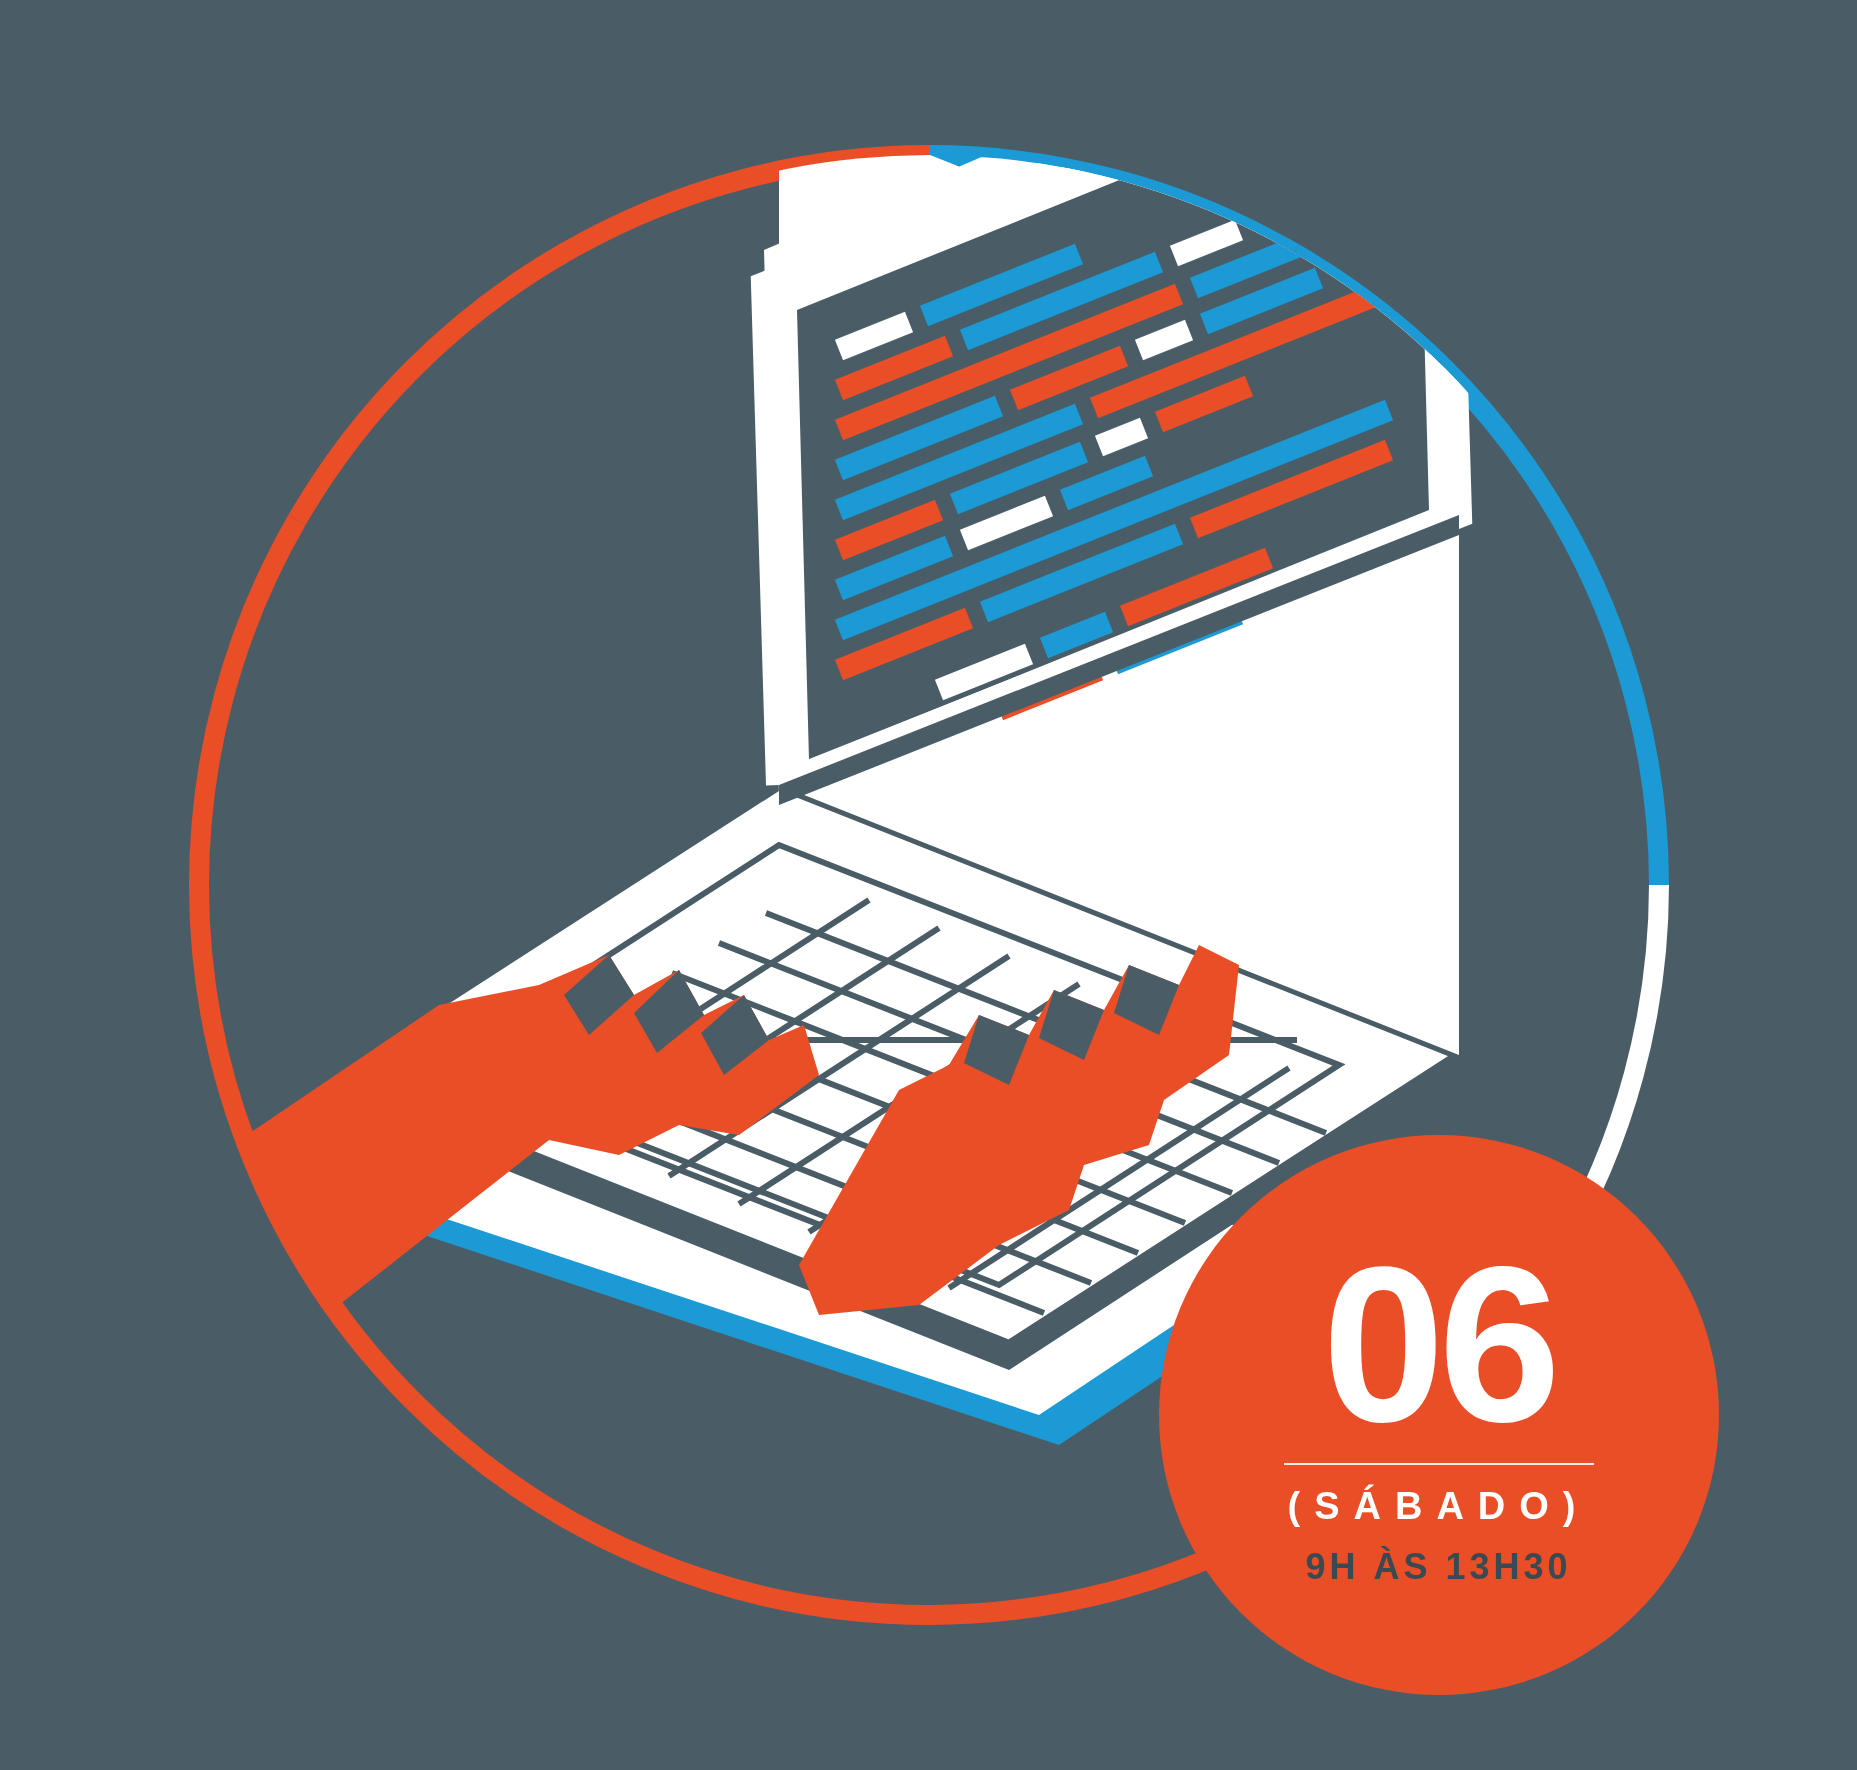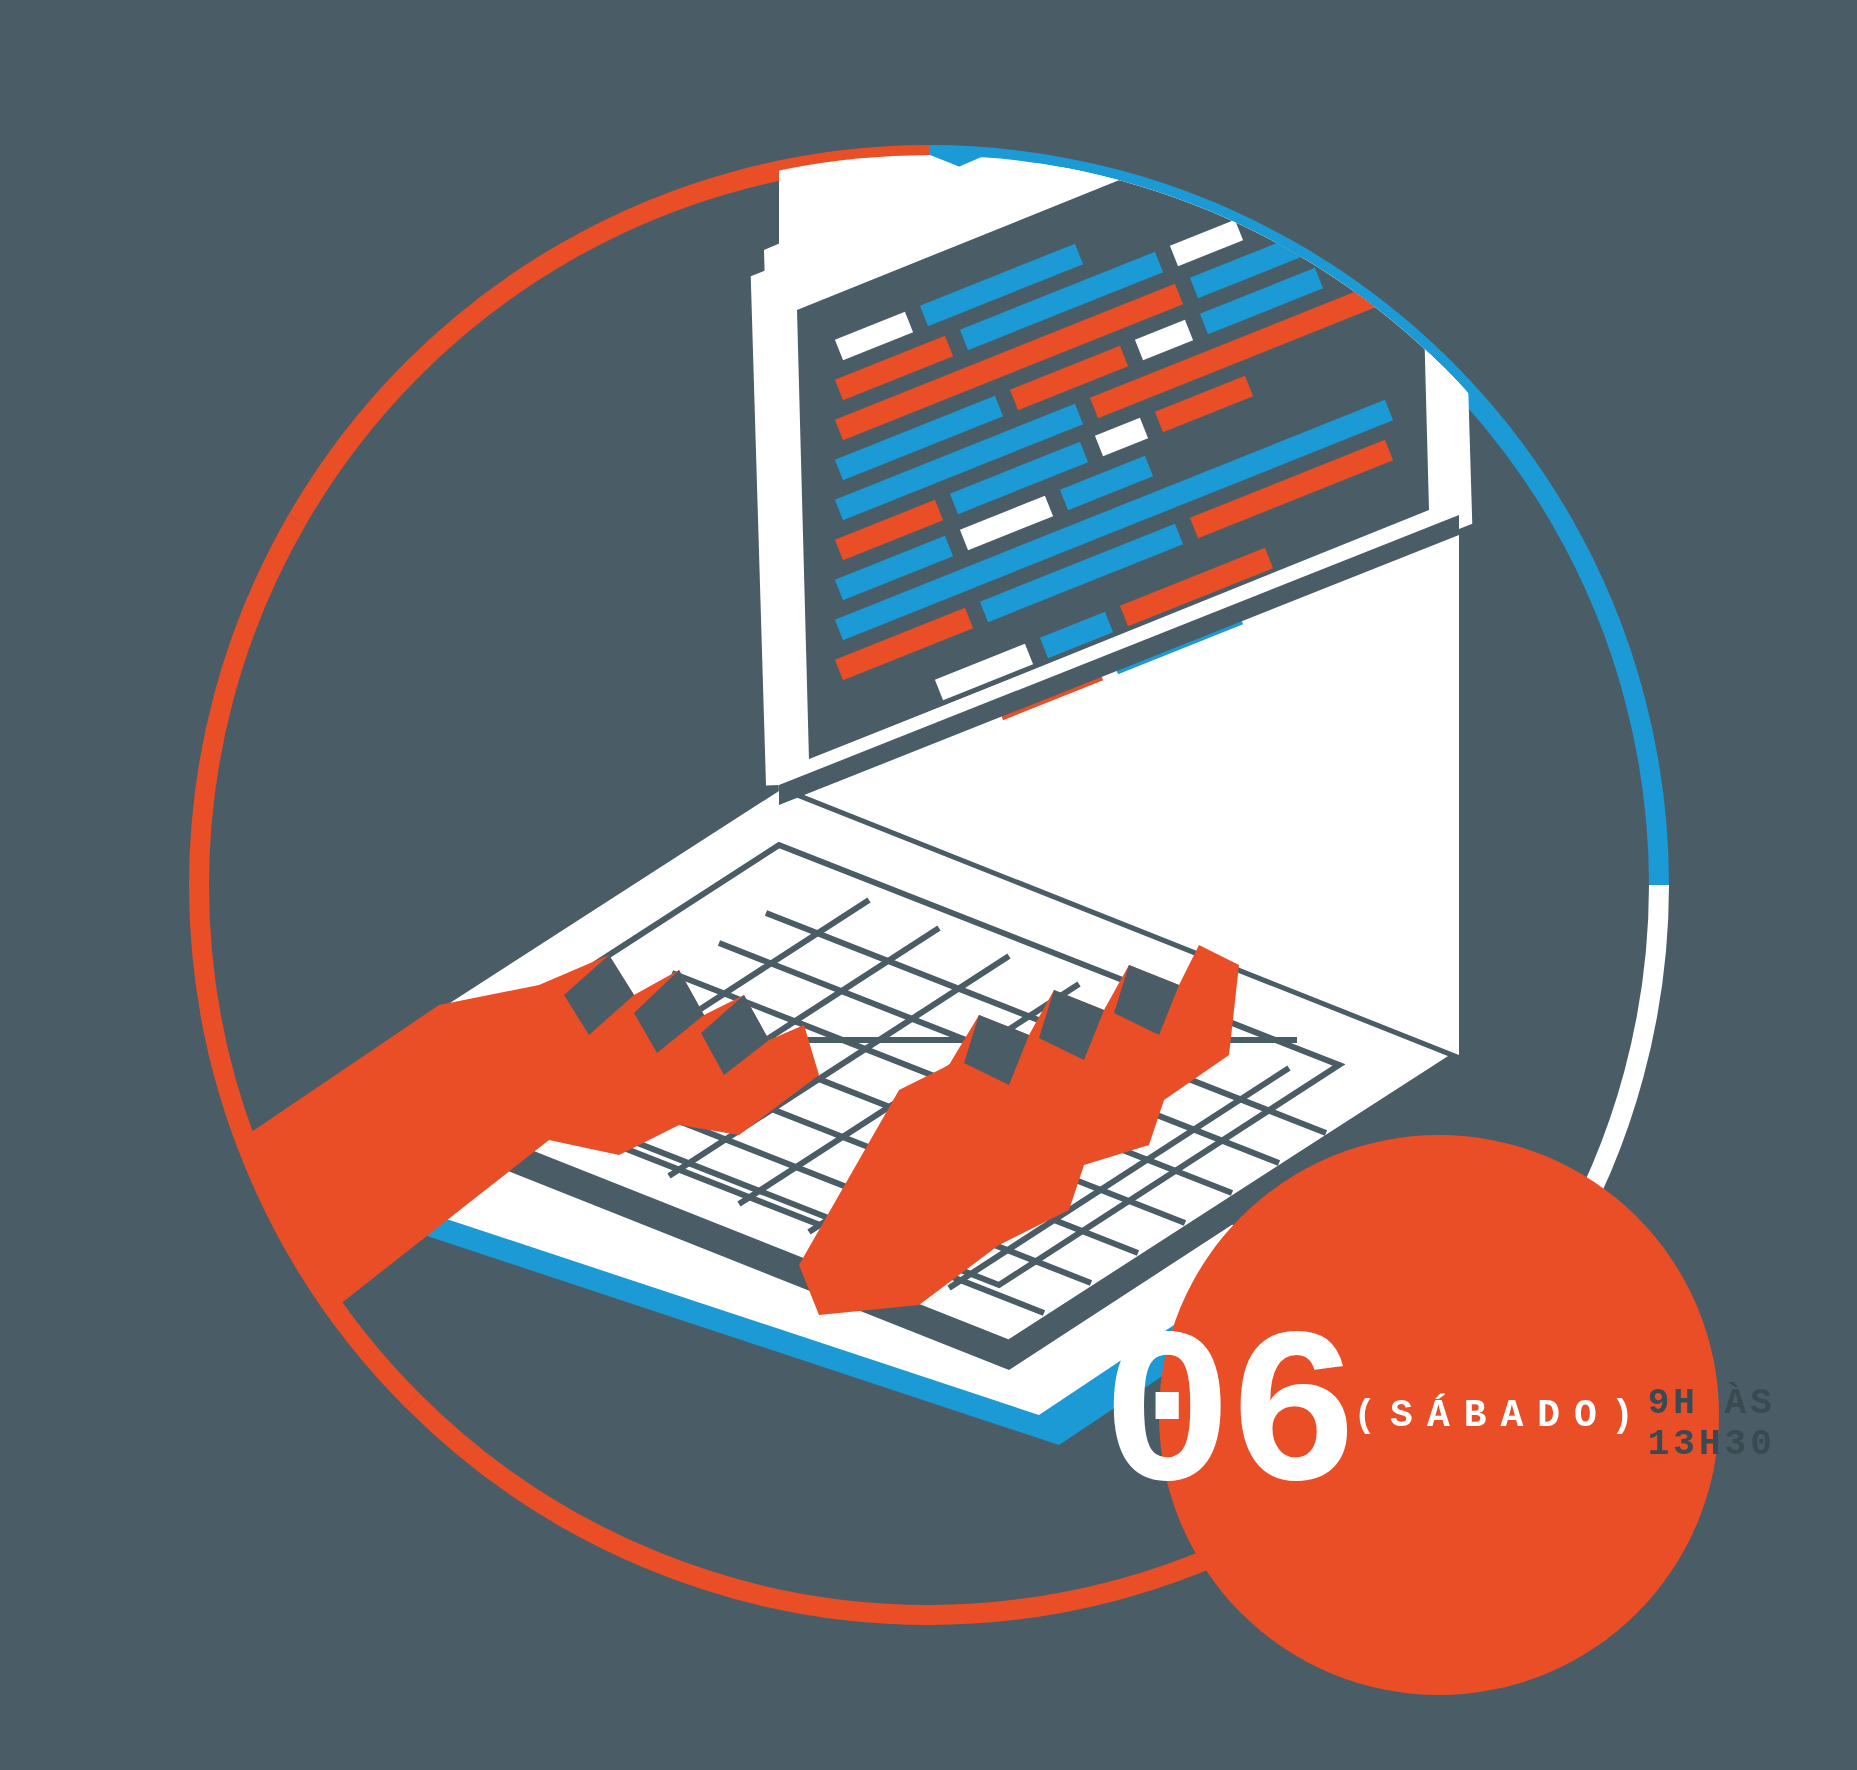--- a/index.html
+++ b/index.html
@@ -7,26 +7,26 @@
   .stage{position:relative;width:1500px;height:1500px;}
   svg{display:block;}
   .badge{
     position:absolute;
     right:-40px;
     bottom:-60px;
     width:560px;height:560px;
     border-radius:50%;
     background:#e94e27;
     display:flex;
-    flex-direction:row;
+    flex-direction:column;
     align-items:center;
     justify-content:center;
-    font-family:Liberation Mono, monospace;
+    font-family:Liberation Sans, sans-serif;
     color:#fff;
-    text-align:center;
+    text-align:right;
   }
   .badge .day{
     font-size:220px;
     font-weight:800;
     line-height:.85;
     letter-spacing:-6px;
     margin-top:10px;
   }
   .badge .month{
     font-size:72px;

